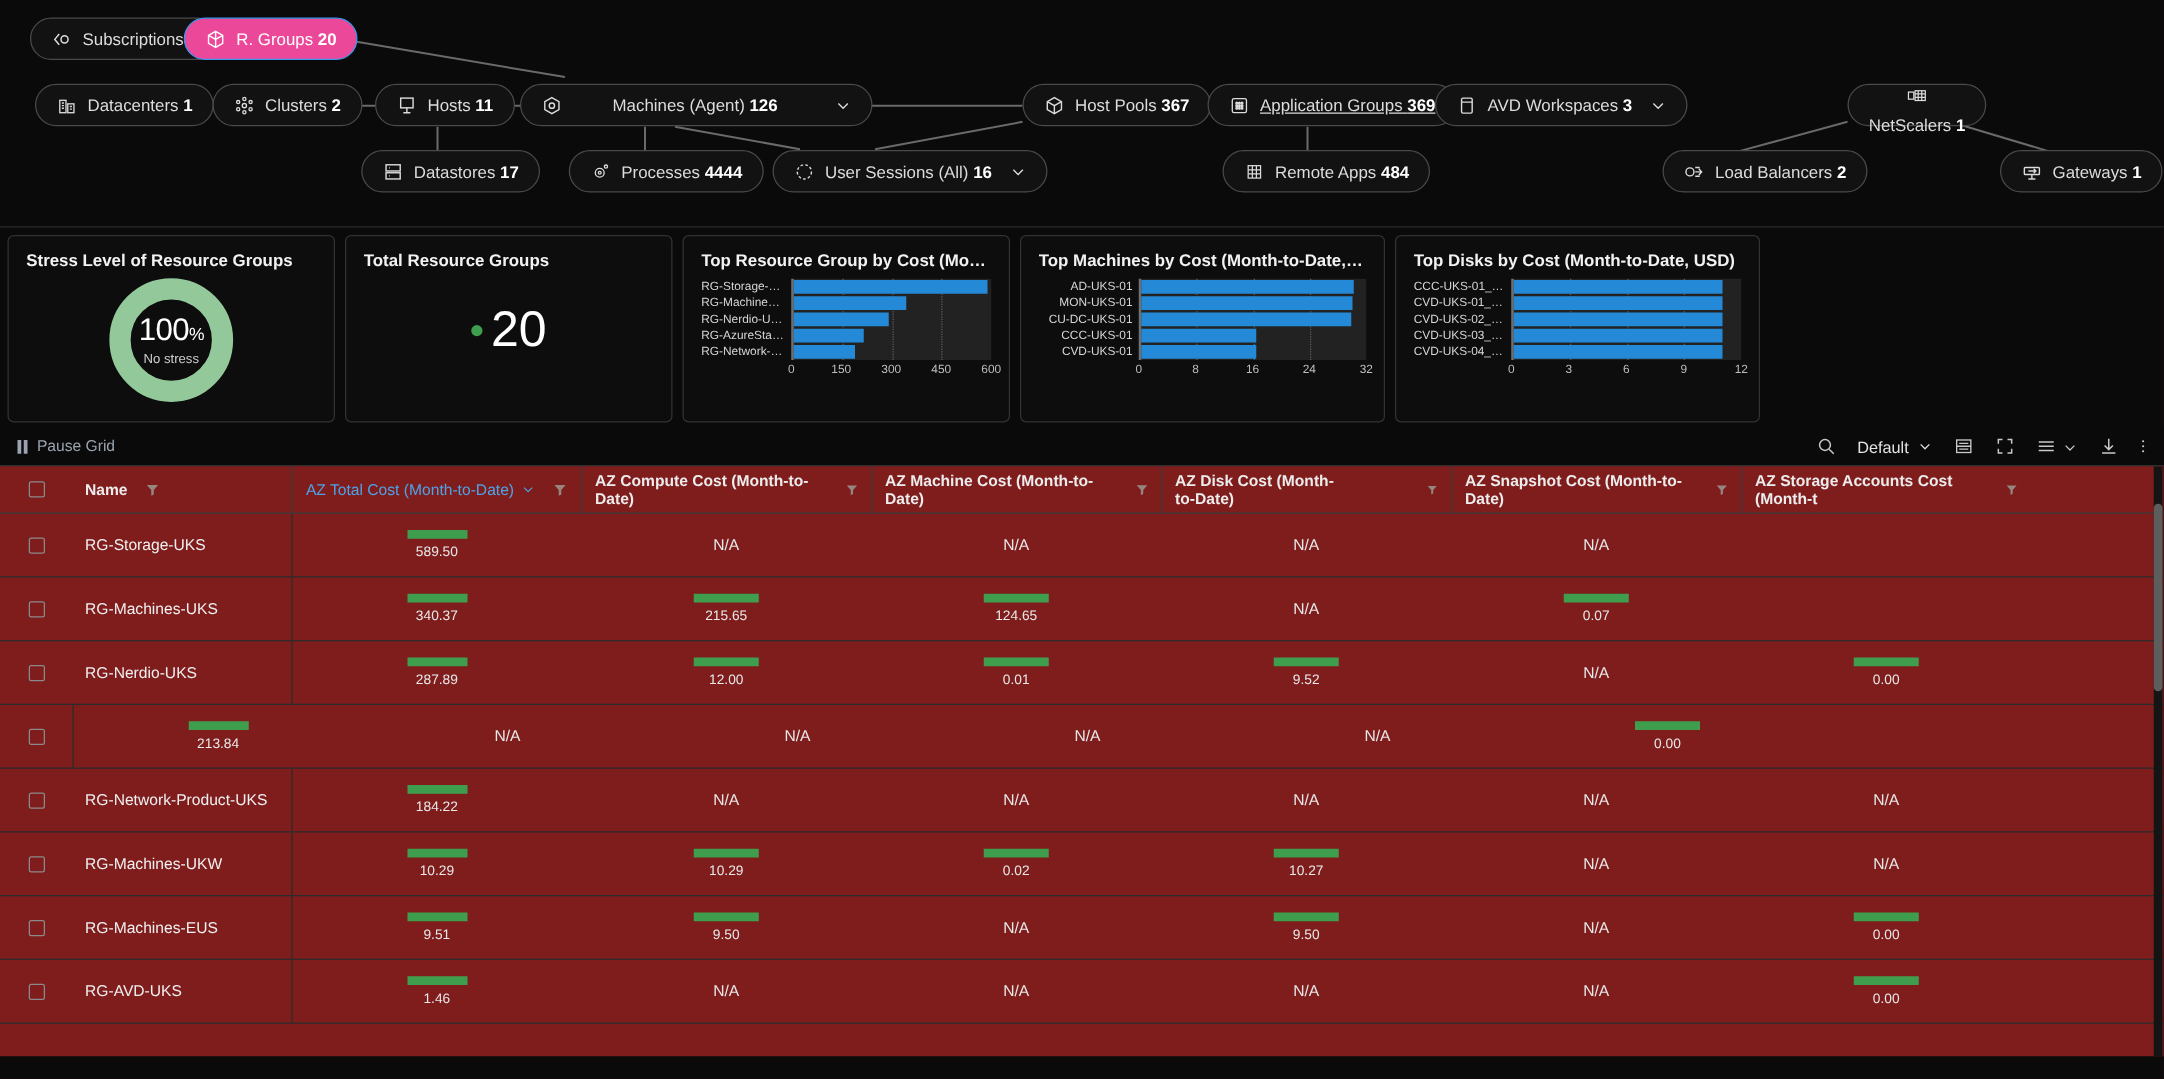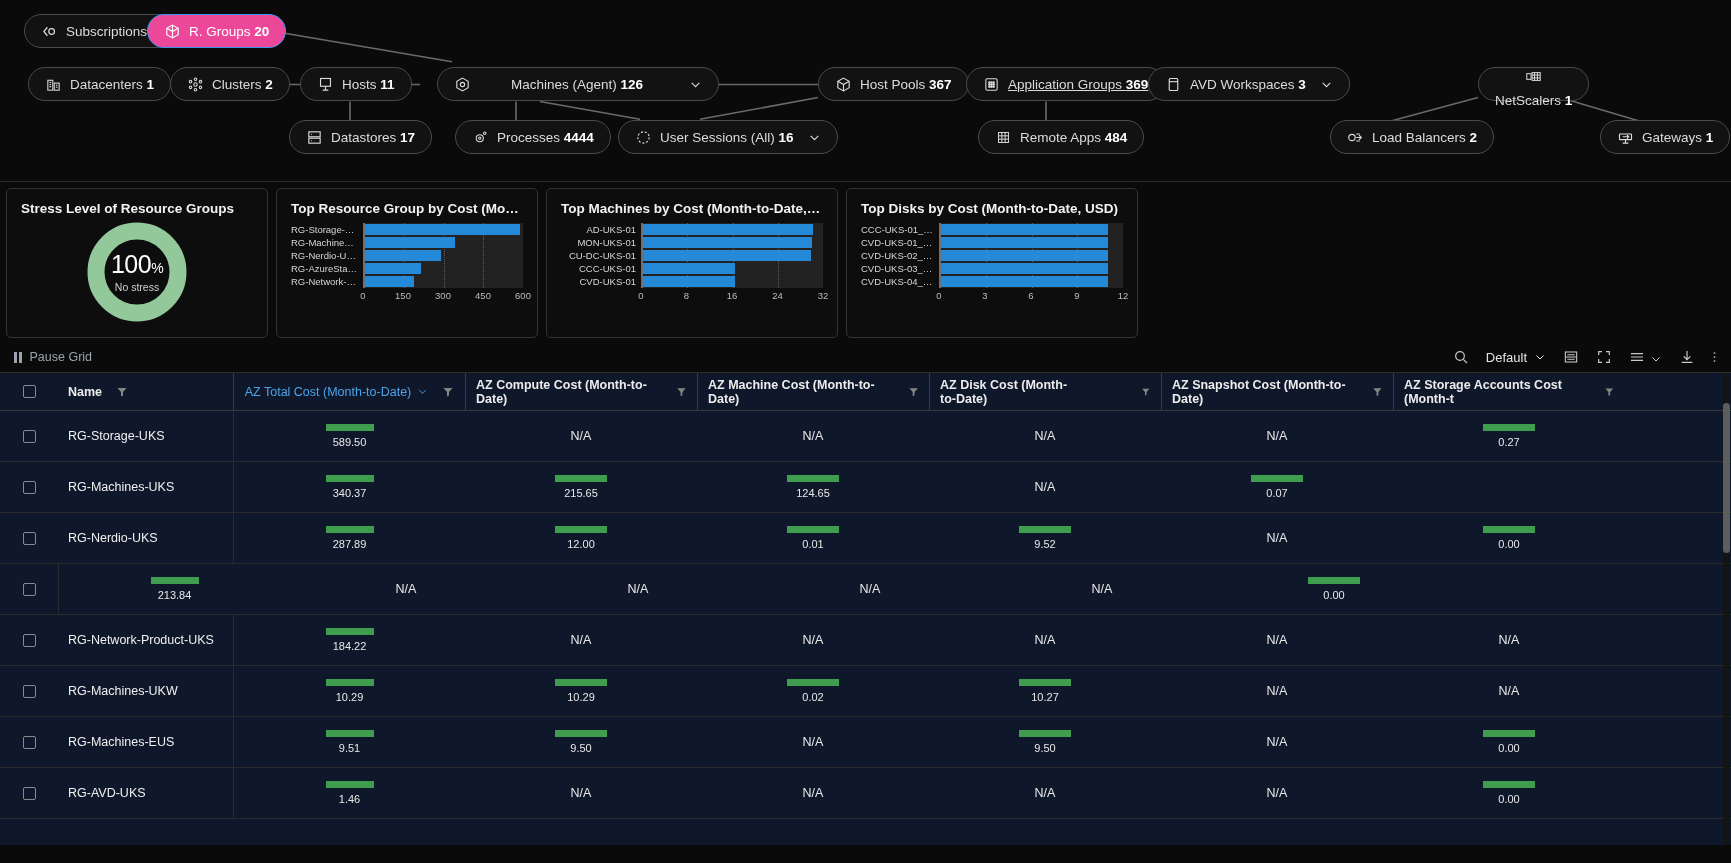--- a/index.html
+++ b/index.html
@@ -162,21 +162,21 @@
   .tb-select {
     display: flex; align-items: center; gap: 7px;
     font-size: 13px; color: #e3e3e3; cursor: pointer;
   }
   .tb-select .cd { width: 12px; height: 12px; }
   .tb-group { display: flex; align-items: center; gap: 5px; cursor: pointer; }
 
   
   .grid {
     position: relative;
-    background: #0f172a;
+    background: #7f1d1d;
     border-top: 1px solid #2e2e2e;
     overflow: hidden;
     height: 473px;
   }
   .ghead {
     display: flex; align-items: center;
     height: 38px;
     border-bottom: 1px solid #3a3a3a;
   }
   .gh {
@@ -299,21 +299,21 @@
       </div>
       <div class="node" style="left: 300px; top: 67px;">
         <span class="ic">
           <svg viewBox="0 0 24 24" fill="none" stroke="currentColor" stroke-width="1.6">
             <rect x="5" y="3.5" width="14" height="11"></rect>
             <path d="M12 14.5 V20 M8 20 h8"></path>
           </svg>
         </span>
         <span>Hosts <b>11</b></span>
       </div>
-      <div class="node" style="left: 437px; top: 67px; gap: 40px;">
+      <div class="node" style="left: 416px; top: 67px; gap: 40px;">
         <span class="ic">
           <svg viewBox="0 0 24 24" fill="none" stroke="currentColor" stroke-width="1.6">
             <path d="M12 3 L20 7.5 V16.5 L12 21 L4 16.5 V7.5 Z"></path>
             <circle cx="12" cy="12" r="3"></circle>
           </svg>
         </span>
         <span>Machines (Agent) <b>126</b></span>
         <span class="chev">
           <svg viewBox="0 0 24 24" fill="none" stroke="currentColor" stroke-width="2">
             <path d="M5 9 L12 16 L19 9"></path>
@@ -445,20 +445,27 @@
         <div class="donut-center">
           <div class="donut-val">
             <span style="font-size:25px">100</span><span>%</span>
           </div>
           <div class="donut-sub">No stress</div>
         </div>
       </div>
     </div>
   </div>
 
+  <div class="card card-b">
+    <div class="card-title">Total Resource Groups</div>
+    <div class="bignum-wrap">
+      <div class="bignum-dot"></div>
+      <div class="bignum">20</div>
+    </div>
+  </div>
 
   <div class="card card-c">
     <div class="card-title">Top Resource Group by Cost (Month to Dat...</div>
     <div class="bchart" style="--lw:72px">
         <div class="bchart-body">
           <div class="bchart-labels" style="width: 72px; flex: 0 0 72px;">
             <div>RG-Storage-UKS</div>
             <div>RG-Machines-...</div>
             <div>RG-Nerdio-UKS</div>
             <div>RG-AzureStack...</div>
@@ -740,24 +747,20 @@
         </div>
         <div class="cell col-num">
           <span class="cell-na">N/A</span>
         </div>
         <div class="cell col-num">
           <span class="cell-na">N/A</span>
         </div>
         <div class="cell col-num">
           <span class="cell-na">N/A</span>
         </div>
-        <div class="cell col-num">
-          <span class="cell-bar" style="width:52px"></span>
-          <span class="cell-val">0.27</span>
-        </div>
       </div>
       <div class="grow">
         <div class="cell col-check">
           <span class="cbox"></span>
         </div>
         <div class="cell left col-name">
           <span class="rowname">RG-Machines-UKS</span>
         </div>
         <div class="cell col-num namecell-sep">
           <span class="cell-bar" style="width:48px"></span>

